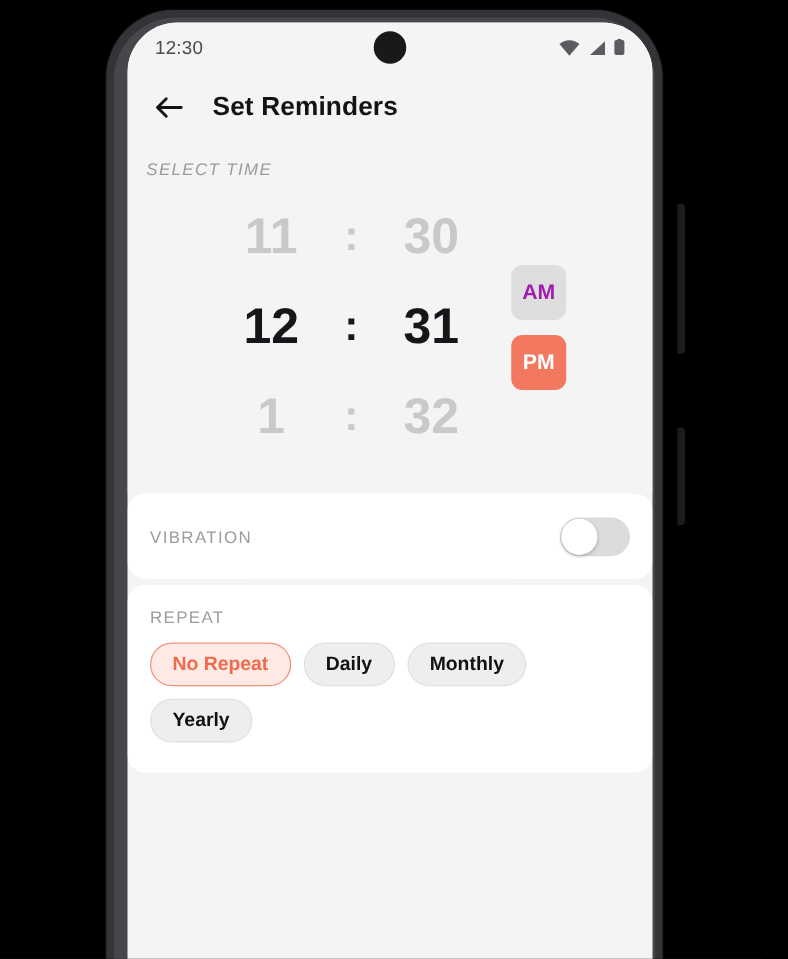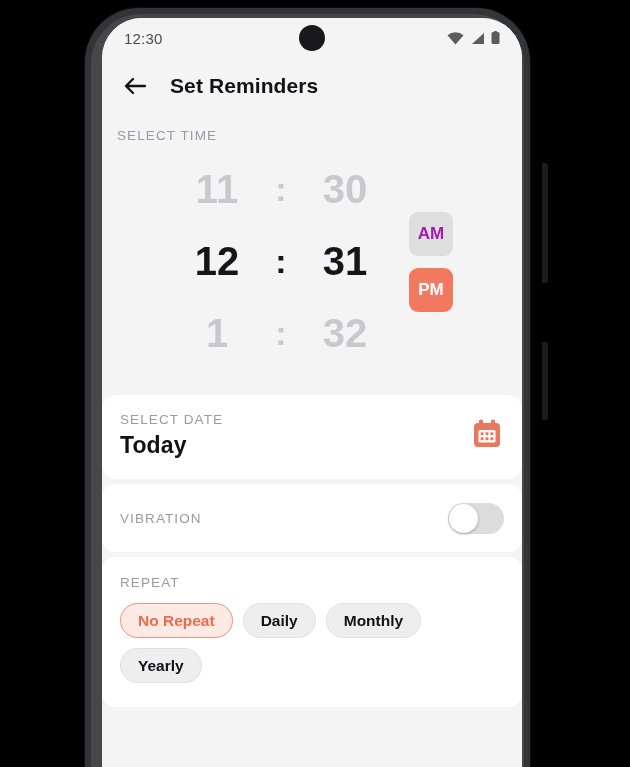--- a/index.html
+++ b/index.html
@@ -78,21 +78,21 @@
     letter-spacing: .1px;
   }
 
   .section-label {
     font-size: 13.5px; font-weight: 500; color: #9a9aa0;
     letter-spacing: 1.1px;
   }
 
   
   .time-block { background: #f4f4f4; padding: 14px 0 26px; }
-  .time-block .section-label { padding-left: 15px; }
+  .time-block .section-label { padding-left: 15px; font-style: italic; }
   .picker {
     display: flex; align-items: center; justify-content: center;
     gap: 0; margin-top: 10px; position: relative;
   }
   .wheel { width: 92px; text-align: center; }
   .wheel .row { height: 72px; line-height: 72px; }
   .wheel .row.dim  { font-size: 40px; font-weight: bold; color: #c9c9cb; }
   .wheel .row.sel  { font-size: 40px; font-weight: bold; color: #16161a; }
   .colon { width: 36px; text-align: center; }
   .colon .row { height: 72px; line-height: 72px; }
@@ -210,42 +210,20 @@
           <div class="row dim">32</div>
         </div>
 
         <div class="meridiem">
           <div class="mer-btn inactive">AM</div>
           <div class="mer-btn active">PM</div>
         </div>
       </div>
     </div>
 
-    <div class="card date">
-      <div>
-        <div class="section-label">SELECT DATE</div>
-        <div class="date-text">Today</div>
-      </div>
-      <div class="cal-icon">
-        <svg width="34" height="34" viewBox="0 0 34 34">
-          <rect x="4" y="6" width="26" height="24" rx="4" fill="#e8795f"></rect>
-          <rect x="9" y="2.5" width="4" height="6" rx="1.6" fill="#e8795f"></rect>
-          <rect x="21" y="2.5" width="4" height="6" rx="1.6" fill="#e8795f"></rect>
-          <rect x="8.5" y="13" width="17" height="12.5" rx="1.5" fill="#ffffff"></rect>
-          <g fill="#e8795f">
-            <rect x="10.6" y="15.2" width="3" height="3" rx="0.6"></rect>
-            <rect x="15.5" y="15.2" width="3" height="3" rx="0.6"></rect>
-            <rect x="20.4" y="15.2" width="3" height="3" rx="0.6"></rect>
-            <rect x="10.6" y="20.2" width="3" height="3" rx="0.6"></rect>
-            <rect x="15.5" y="20.2" width="3" height="3" rx="0.6"></rect>
-            <rect x="20.4" y="20.2" width="3" height="3" rx="0.6"></rect>
-          </g>
-        </svg>
-      </div>
-    </div>
 
     <div class="card vibr">
       <div class="section-label">VIBRATION</div>
       <div class="toggle">
         <div class="knob"></div>
       </div>
     </div>
 
     <div class="card repeat">
       <div class="section-label">REPEAT</div>

